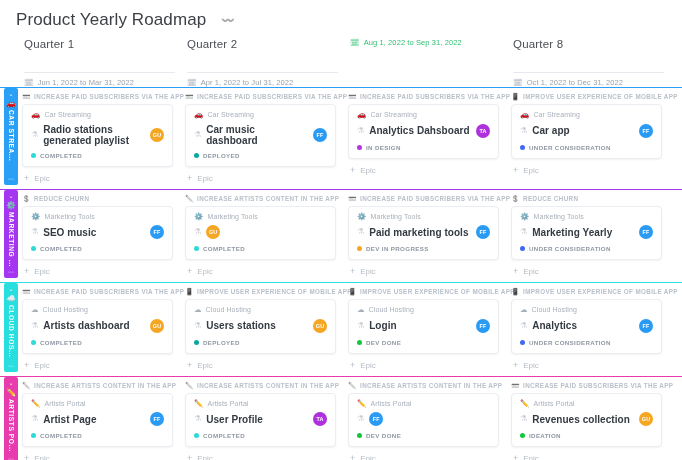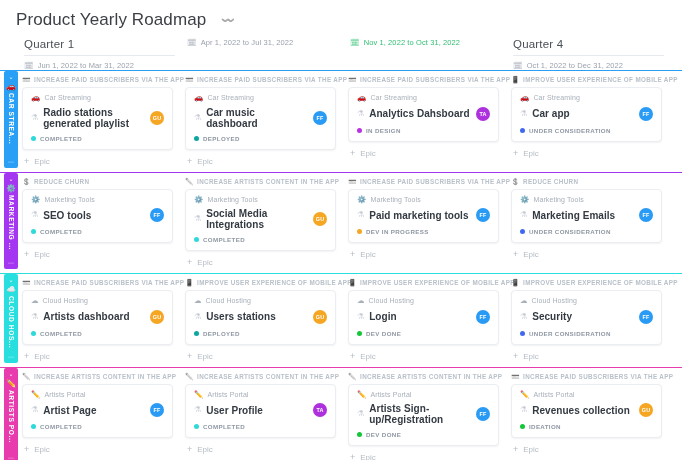--- a/index.html
+++ b/index.html
@@ -19,21 +19,21 @@
     font-size: 17px; font-weight: 400; color: #3c3f45; letter-spacing: .1px;
   }
   .title-emoji { font-size: 11px; opacity: .55; }
 
   
   .col-head-strip { display: flex; padding-left: 24px; }
   .col-head {
     width: 163px; margin-right: 0; padding-right: 12px; flex: 0 0 163px;
   }
   .col-head-title {
-    font-size: 11.5px; color: #4a4f56; padding-bottom: 5px;
+    font-size: 11.5px; color: #4a4f56; padding-bottom: 22px;
     border-bottom: 1px solid #e6e9ee; margin-bottom: 5px; letter-spacing:.2px;
   }
   .col-head-date {
     font-size: 7.5px; color: #9aa2ad; display: flex; align-items: center; gap: 4px;
     letter-spacing: .1px;
   }
   .col-head-date.current { color: #2fbf71; }
   .cal-ico { font-size: 7.5px; line-height: 1; opacity:.85; }
 
   
@@ -116,33 +116,34 @@
 
 <div class="col-head-strip" id="colHeads">
     <div class="col-head">
       <div class="col-head-title">Quarter 1</div>
       <div class="col-head-date">
         <span class="cal-ico">🗓</span>
         <span>Jun 1, 2022 to Mar 31, 2022</span>
       </div>
     </div>
     <div class="col-head">
+      <div class="col-head-title">Quarter 2</div>
       <div class="col-head-date">
         <span class="cal-ico">🗓</span>
         <span>Apr 1, 2022 to Jul 31, 2022</span>
       </div>
     </div>
     <div class="col-head">
       <div class="col-head-date current">
         <span class="cal-ico">🗓</span>
-        <span>Nov 1, 2022 to Oct 31, 2022</span>
+        <span>Aug 1, 2022 to Sep 31, 2022</span>
       </div>
     </div>
     <div class="col-head">
-      <div class="col-head-title">Quarter 4</div>
+      <div class="col-head-title">Quarter 8</div>
       <div class="col-head-date">
         <span class="cal-ico">🗓</span>
         <span>Oct 1, 2022 to Dec 31, 2022</span>
       </div>
     </div>
   </div>
 
 <div class="board" id="board">
     <div class="swim-row" style="--rowcolor: #29a0f5;">
       <div class="swim-tab">
@@ -267,21 +268,21 @@
             <span class="goal-ico">💲</span>
             <span>REDUCE CHURN</span>
           </div>
           <div class="card">
             <div class="card-list">
               <span class="list-ico">⚙️</span>
               <span>Marketing Tools</span>
             </div>
             <div class="card-main">
               <span class="task-ico">⚗</span>
-              <span class="card-name">SEO tools</span>
+              <span class="card-name">SEO music</span>
               <span class="avatar" style="background:#2a9bf5">FF</span>
             </div>
             <div class="card-status">
               <span class="dot" style="background:#2fd9d9"></span>
               <span class="status-text">COMPLETED</span>
             </div>
           </div>
           <div class="add-epic">
             <span class="plus">+</span>
             <span>Epic</span>
@@ -292,21 +293,20 @@
             <span class="goal-ico">✏️</span>
             <span>INCREASE ARTISTS CONTENT IN THE APP</span>
           </div>
           <div class="card">
             <div class="card-list">
               <span class="list-ico">⚙️</span>
               <span>Marketing Tools</span>
             </div>
             <div class="card-main">
               <span class="task-ico">⚗</span>
-              <span class="card-name">Social Media Integrations</span>
               <span class="avatar" style="background:#f5a623">GU</span>
             </div>
             <div class="card-status">
               <span class="dot" style="background:#2fd9d9"></span>
               <span class="status-text">COMPLETED</span>
             </div>
           </div>
           <div class="add-epic">
             <span class="plus">+</span>
             <span>Epic</span>
@@ -342,21 +342,21 @@
             <span class="goal-ico">💲</span>
             <span>REDUCE CHURN</span>
           </div>
           <div class="card">
             <div class="card-list">
               <span class="list-ico">⚙️</span>
               <span>Marketing Tools</span>
             </div>
             <div class="card-main">
               <span class="task-ico">⚗</span>
-              <span class="card-name">Marketing Emails</span>
+              <span class="card-name">Marketing Yearly</span>
               <span class="avatar" style="background:#2a9bf5">FF</span>
             </div>
             <div class="card-status">
               <span class="dot" style="background:#4169f0"></span>
               <span class="status-text">UNDER CONSIDERATION</span>
             </div>
           </div>
           <div class="add-epic">
             <span class="plus">+</span>
             <span>Epic</span>
@@ -452,21 +452,21 @@
             <span class="goal-ico">📱</span>
             <span>IMPROVE USER EXPERIENCE OF MOBILE APP</span>
           </div>
           <div class="card">
             <div class="card-list">
               <span class="list-ico">☁</span>
               <span>Cloud Hosting</span>
             </div>
             <div class="card-main">
               <span class="task-ico">⚗</span>
-              <span class="card-name">Security</span>
+              <span class="card-name">Analytics</span>
               <span class="avatar" style="background:#2a9bf5">FF</span>
             </div>
             <div class="card-status">
               <span class="dot" style="background:#4169f0"></span>
               <span class="status-text">UNDER CONSIDERATION</span>
             </div>
           </div>
           <div class="add-epic">
             <span class="plus">+</span>
             <span>Epic</span>
@@ -537,21 +537,20 @@
             <span class="goal-ico">✏️</span>
             <span>INCREASE ARTISTS CONTENT IN THE APP</span>
           </div>
           <div class="card">
             <div class="card-list">
               <span class="list-ico">✏️</span>
               <span>Artists Portal</span>
             </div>
             <div class="card-main">
               <span class="task-ico">⚗</span>
-              <span class="card-name">Artists Sign-up/Registration</span>
               <span class="avatar" style="background:#2a9bf5">FF</span>
             </div>
             <div class="card-status">
               <span class="dot" style="background:#13c63a"></span>
               <span class="status-text">DEV DONE</span>
             </div>
           </div>
           <div class="add-epic">
             <span class="plus">+</span>
             <span>Epic</span>

